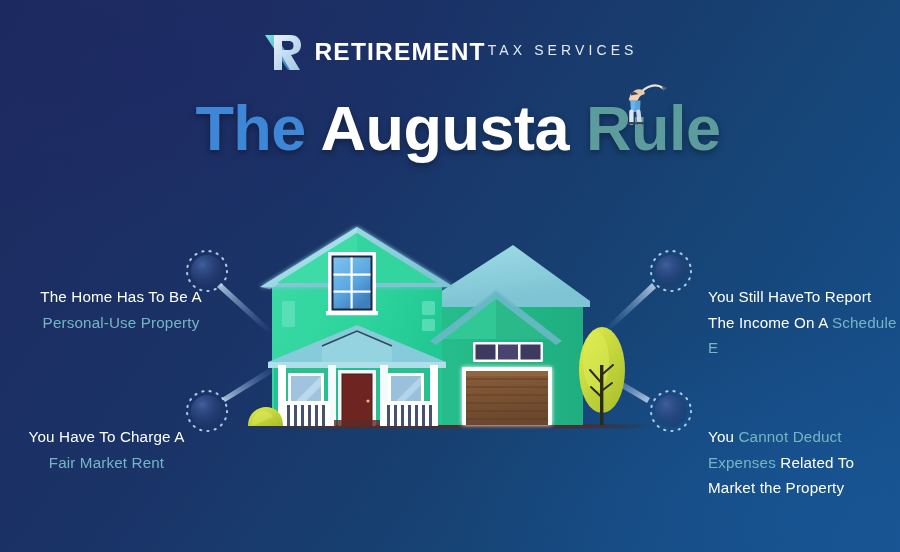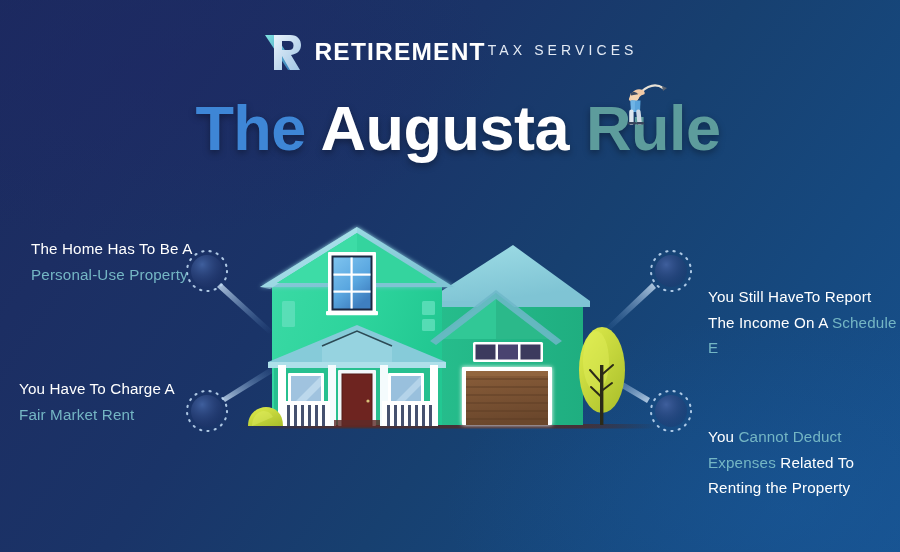--- a/index.html
+++ b/index.html
@@ -61,21 +61,21 @@
     position:absolute; left:613px; top:79px; width:56px; height:46px; z-index:7;
   }
 
   
   .callout{ position:absolute; z-index:5; }
   .callout .txt{
     font-size:15.2px; line-height:25.5px; color:#ffffff;
     letter-spacing:.15px;
   }
   .callout .hl{ color:#74b6c4; }
-  .c-left .txt{ text-align:left; }
+  .c-left .txt{ text-align:center;margin-top:48px; }
   .c-right .txt{ text-align:left;margin-top:48px; }
 
   .c1{ left:31px;  top:236px; width:180px; }
   .c2{ left:19px;  top:376px; width:175px; }
   .c3{ left:708px; top:236px; width:190px; }
   .c4{ left:708px; top:376px; width:185px; }
 
   
   .marker{ position:absolute; width:46px; height:46px; z-index:4; }
   .m1{ left:184px; top:248px; }
@@ -217,21 +217,21 @@
   </div>
 
   <div class="callout c-right c3">
     <div class="txt">
       <span>You Still HaveTo Report The Income On A </span><span class="hl">Schedule E</span>
     </div>
   </div>
 
   <div class="callout c-right c4">
     <div class="txt">
-      <span>You </span><span class="hl">Cannot Deduct Expenses</span><span> Related To Renting the Property</span>
+      <span>You </span><span class="hl">Cannot Deduct Expenses</span><span> Related To Market the Property</span>
     </div>
   </div>
 
   <div class="scene">
     <svg viewBox="0 0 440 245">
       <defs>
         <linearGradient id="wall" x1="0" y1="0" x2="1" y2="0.3">
           <stop offset="0%" stop-color="#3ad9a4"></stop>
           <stop offset="55%" stop-color="#2dd49c"></stop>
           <stop offset="100%" stop-color="#22c892"></stop>

